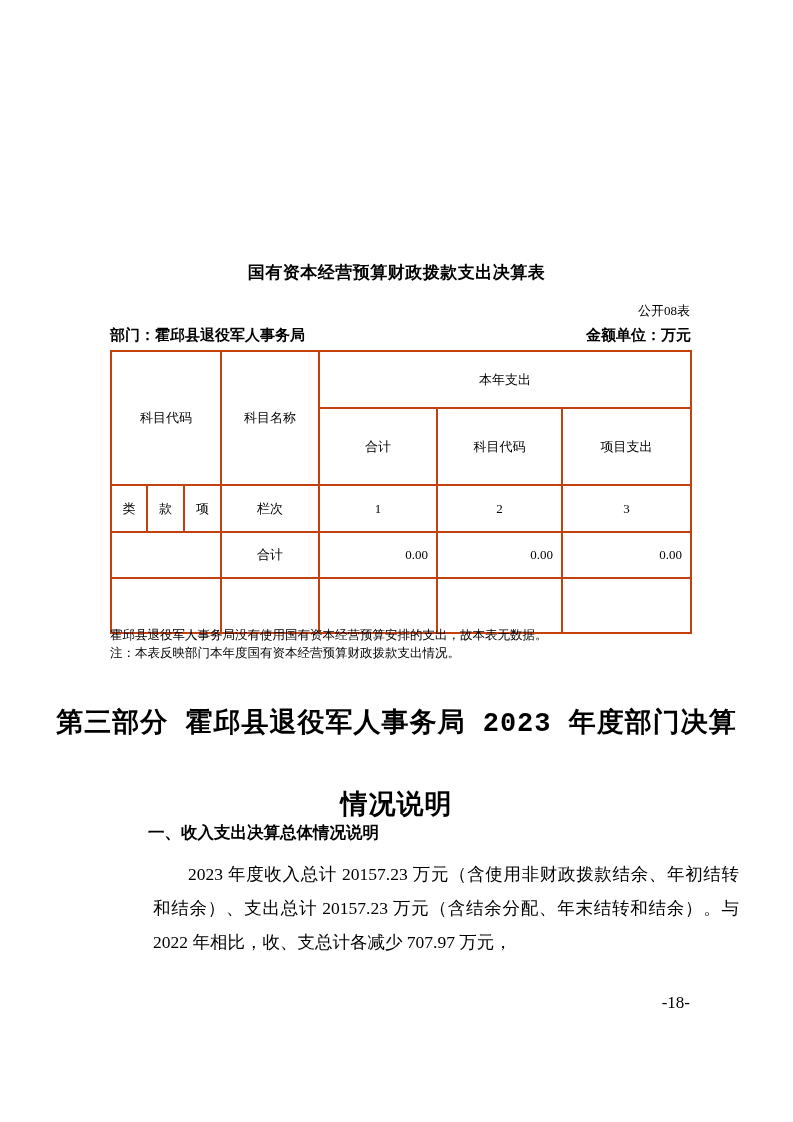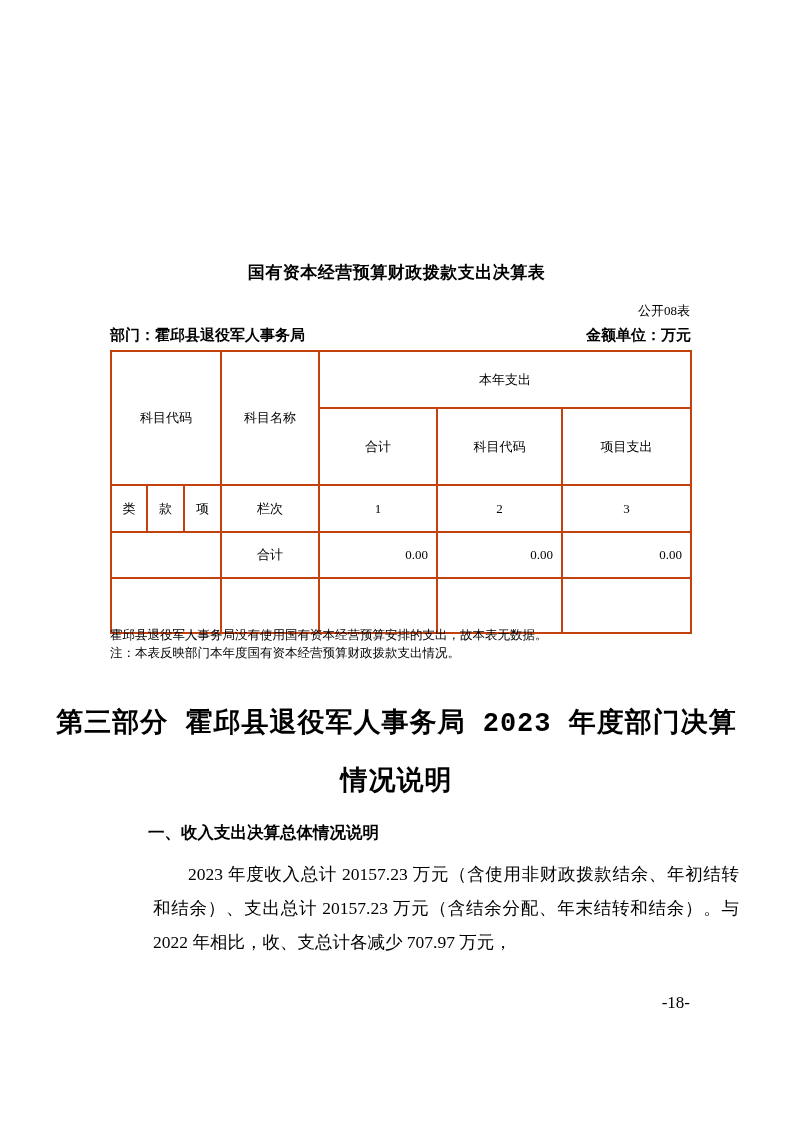--- a/index.html
+++ b/index.html
@@ -66,21 +66,21 @@
   .part-title {
     position: absolute;
     left: 0; width: 100%;
     text-align: center;
     font-weight: bold;
     font-size: 27px;
     letter-spacing: 1px;
     font-family: Liberation Mono, monospace;
   }
   .pt1 { top: 704px; }
-  .pt2 { top: 762px; }
+  .pt2 { top: 786px; }
   .sub-heading {
     position: absolute;
     top: 822px; left: 148px;
     font-family: "Liberation Sans", "DejaVu Sans", sans-serif;
     font-weight: bold;
     font-size: 16.5px;
   }
   .body-para {
     position: absolute;
     top: 857px; left: 105px; width: 586px;

